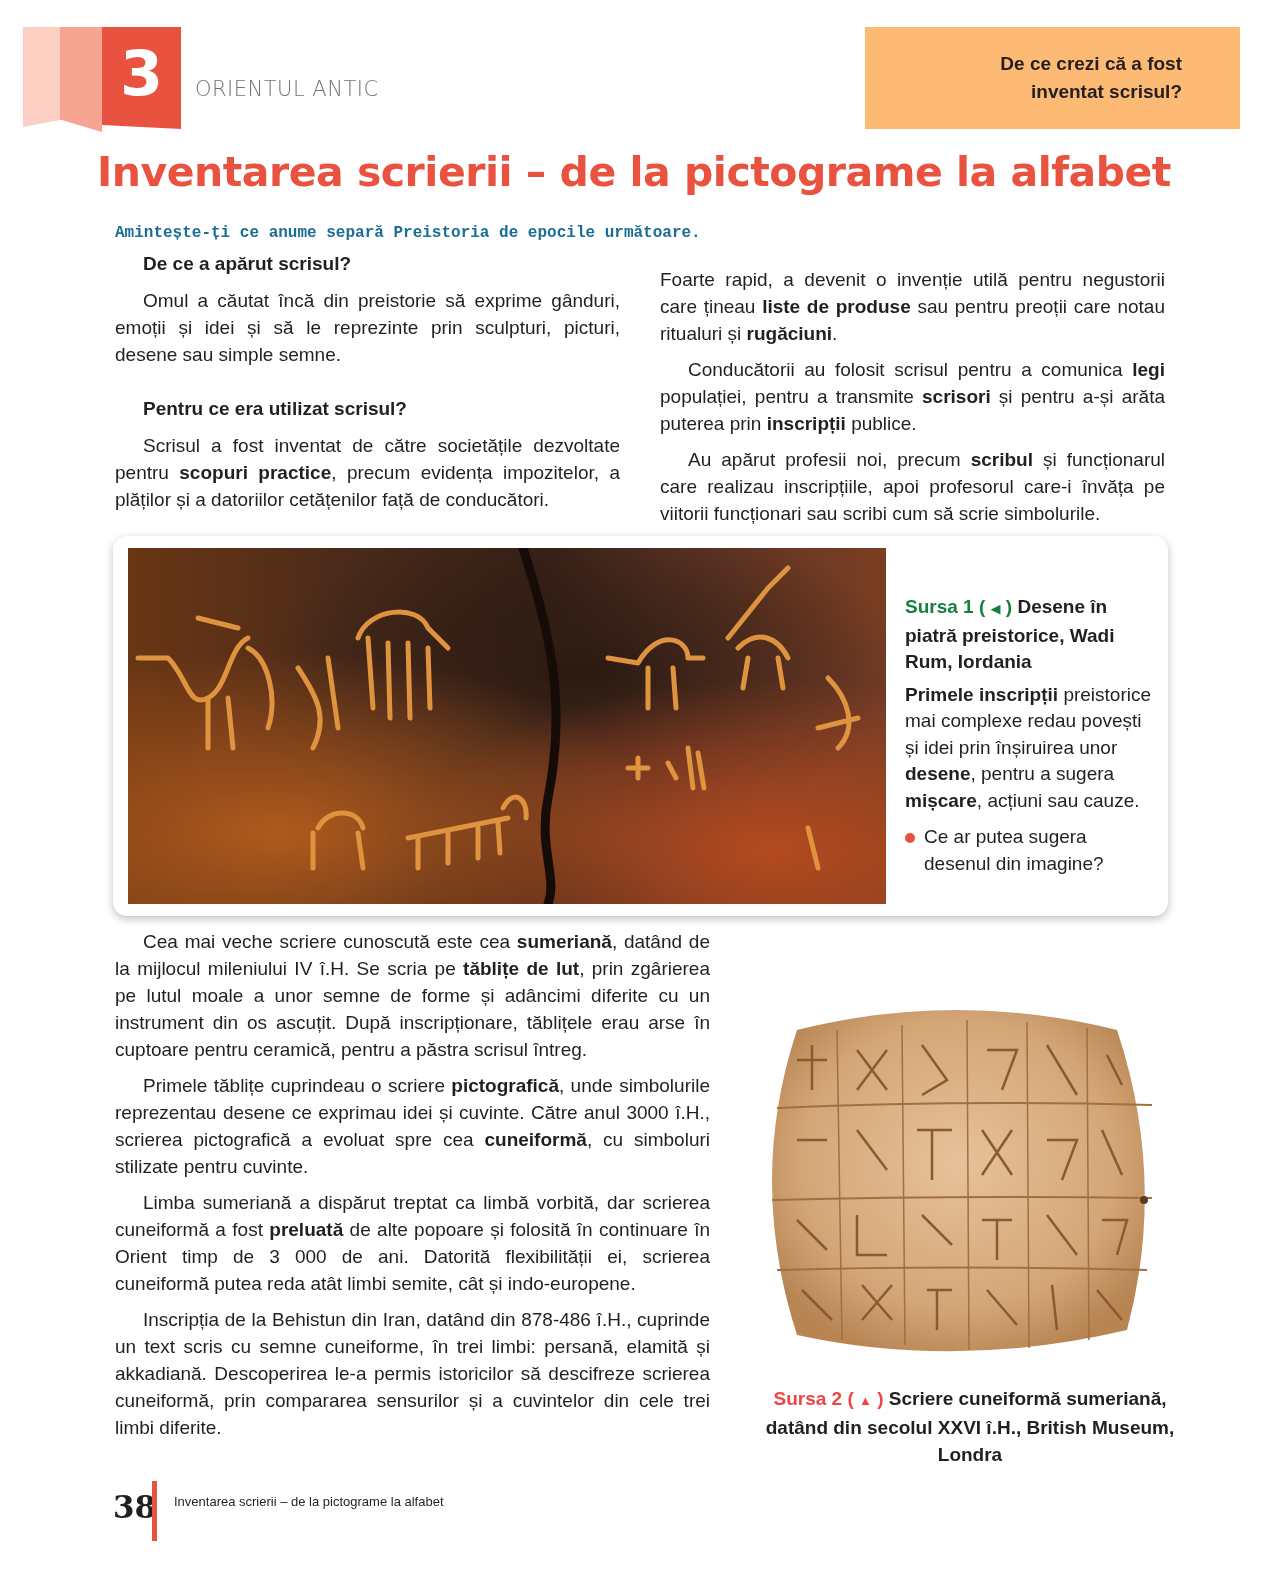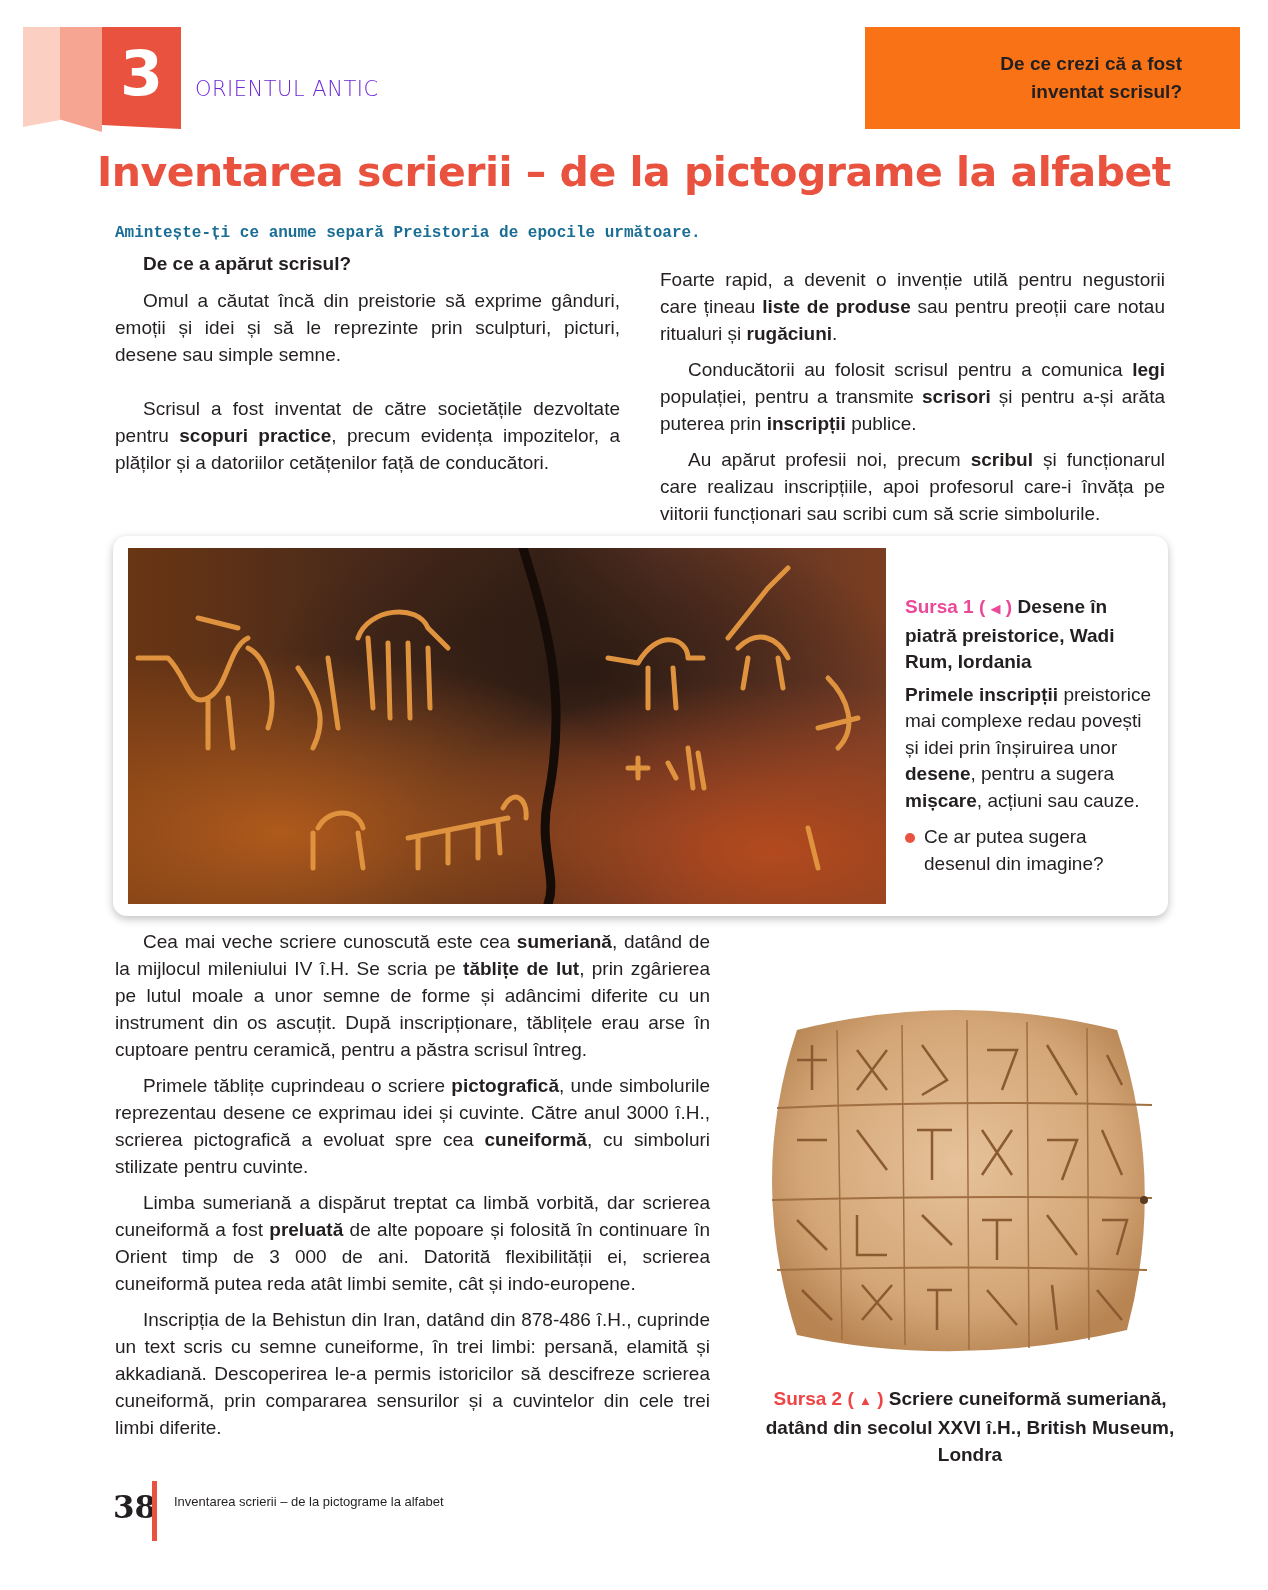--- a/index.html
+++ b/index.html
@@ -9,24 +9,24 @@
   
   .ribbon { position: absolute; left: 23px; top: 27px; width: 158px; height: 105px; }
   .ribbon .p1 { position: absolute; left: 0; top: 0; width: 37px; height: 100px; background: #fbd0c2;
     clip-path: polygon(0 0,100% 0,100% 93%,0 100%); }
   .ribbon .p2 { position: absolute; left: 37px; top: 0; width: 42px; height: 105px; background: #f6a592;
     clip-path: polygon(0 0,100% 0,100% 100%,0 88%); }
   .ribbon .p3 { position: absolute; left: 79px; top: 0; width: 79px; height: 102px; background: #e9523f;
     clip-path: polygon(0 0,100% 0,100% 100%,0 96%); }
   .ribbon .num { position: absolute; left: 79px; top: 12px; width: 79px; text-align: center; color: #fff;
     font-family: "DejaVu Sans", sans-serif; font-weight: bold; font-size: 62px; line-height: 70px; }
-  .chapter { position: absolute; left: 195px; top: 77px; font-size: 21px; letter-spacing: 0.5px; color: #6d28d9;
+  .chapter { position: absolute; left: 195px; top: 77px; font-size: 21px; letter-spacing: 0.5px; color: #737373;
     font-family: "DejaVu Sans", sans-serif; font-weight: 300; }
 
-  .question-box { position: absolute; left: 865px; top: 27px; width: 375px; height: 102px; background: #f97316;
+  .question-box { position: absolute; left: 865px; top: 27px; width: 375px; height: 102px; background: #fdba74;
     display: flex; align-items: center; justify-content: flex-end; padding-right: 58px; }
   .question-box span { font-weight: bold; font-size: 19px; line-height: 28px; text-align: right; color: #231f20; white-space: pre-line; }
 
   .title { position: absolute; left: 0; width: 1268px; top: 148px; text-align: center; color: #e9523f;
     font-weight: bold; font-size: 41px; font-family: "DejaVu Sans", sans-serif; letter-spacing: -0.5px; }
   .subtitle { position: absolute; left: 115px; top: 224px; color: #1a6d94; font-weight: bold; font-size: 16px; font-family: Liberation Mono, monospace; }
 
   .col { position: absolute; font-size: 19px; line-height: 27px; text-align: justify; color: #231f20; }
   .col p { text-indent: 28px; margin-bottom: 9px; }
   .col h3 { font-size: 19px; font-weight: bold; margin-left: 28px; margin-bottom: 10px; line-height: 27px; }
@@ -39,21 +39,21 @@
     border-radius: 14px; box-shadow: 0 3px 8px rgba(0,0,0,0.25); }
   .rock { position: absolute; left: 15px; top: 12px; width: 758px; height: 356px; overflow: hidden;
     background:
       radial-gradient(ellipse at 20% 80%, #b05a1c 0%, transparent 45%),
       radial-gradient(ellipse at 85% 85%, #b44a1e 0%, transparent 40%),
       radial-gradient(ellipse at 60% 35%, #2a1a12 0%, transparent 50%),
       radial-gradient(ellipse at 75% 55%, #6d3b2a 0%, transparent 50%),
       linear-gradient(90deg, #6a3614 0%, #4a2a1a 30%, #3a2218 55%, #5a3224 70%, #7a3e22 100%); }
   .rock svg { position: absolute; left: 0; top: 0; }
   .cap1 { position: absolute; left: 792px; top: 58px; width: 250px; font-size: 19px; line-height: 26.5px; }
-  .cap1 .src { color: #ec4899; font-weight: bold; }
+  .cap1 .src { color: #15803d; font-weight: bold; }
   .cap1 b { font-weight: bold; }
   .cap1 .bullet { margin-top: 10px; display: flex; }
   .cap1 .dot { width: 10px; height: 10px; border-radius: 50%; background: #e9523f; margin-top: 9px; margin-right: 9px; flex: none; }
 
   
   .tablet { position: absolute; left: 757px; top: 1000px; width: 405px; height: 360px; }
   .cap2 { position: absolute; left: 740px; top: 1385px; width: 460px; text-align: center; font-size: 19px; line-height: 27px; font-weight: bold; }
   .cap2 .src { color: #ef4444; }
 
   
@@ -76,20 +76,21 @@
 inventat scrisul?</span>
 </div>
 
 <h1 class="title">Inventarea scrierii – de la pictograme la alfabet</h1>
 <div class="subtitle">Amintește-ți ce anume separă Preistoria de epocile următoare.</div>
 
 <div class="col" style="left:115px; top:250px; width:505px;">
   <h3>De ce a apărut scrisul?</h3>
   <p>Omul a căutat încă din preistorie să exprime gânduri, emoții și idei și să le reprezinte prin sculpturi, picturi, desene sau simple semne.</p>
   <div class="gap"></div>
+  <h3>Pentru ce era utilizat scrisul?</h3>
   <p><span>Scrisul a fost inventat de către societățile dezvoltate pentru </span><b>scopuri practice</b><span>, precum evidența impozitelor, a plăților și a datoriilor cetățenilor față de conducători.</span></p>
 </div>
 
 <div class="col" style="left:660px; top:266px; width:505px;">
   <p class="noindent"><span>Foarte rapid, a devenit o invenție utilă pentru negustorii care țineau </span><b>liste de produse</b><span> sau pentru preoții care notau ritualuri și </span><b>rugăciuni</b><span>.</span></p>
   <p><span>Conducătorii au folosit scrisul pentru a comunica </span><b>legi</b><span> populației, pentru a transmite </span><b>scrisori</b><span> și pentru a-și arăta puterea prin </span><b>inscripții</b><span> publice.</span></p>
   <p><span>Au apărut profesii noi, precum </span><b>scribul</b><span> și funcționarul care realizau inscripțiile, apoi profesorul care-i învăța pe viitorii funcționari sau scribi cum să scrie simbolurile.</span></p>
 </div>
 
 <div class="card">

